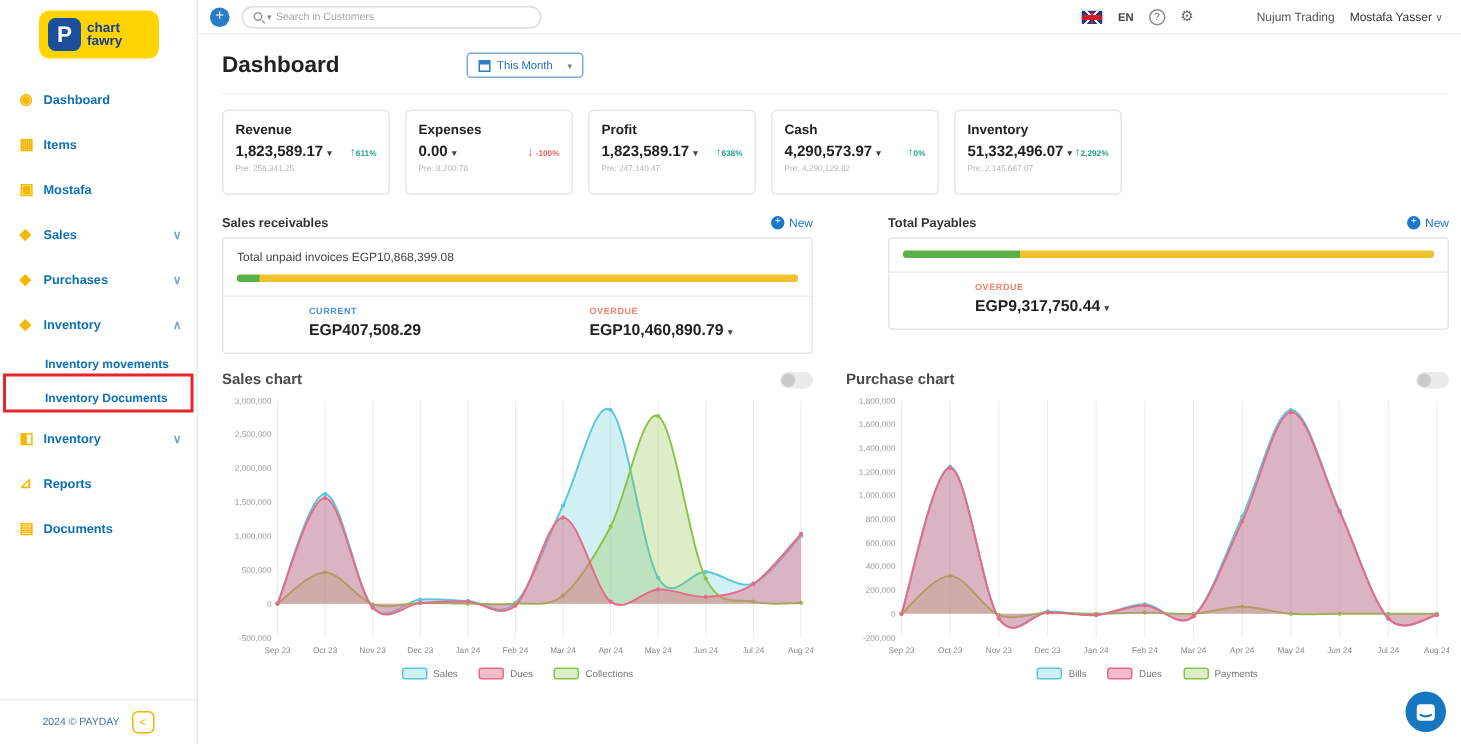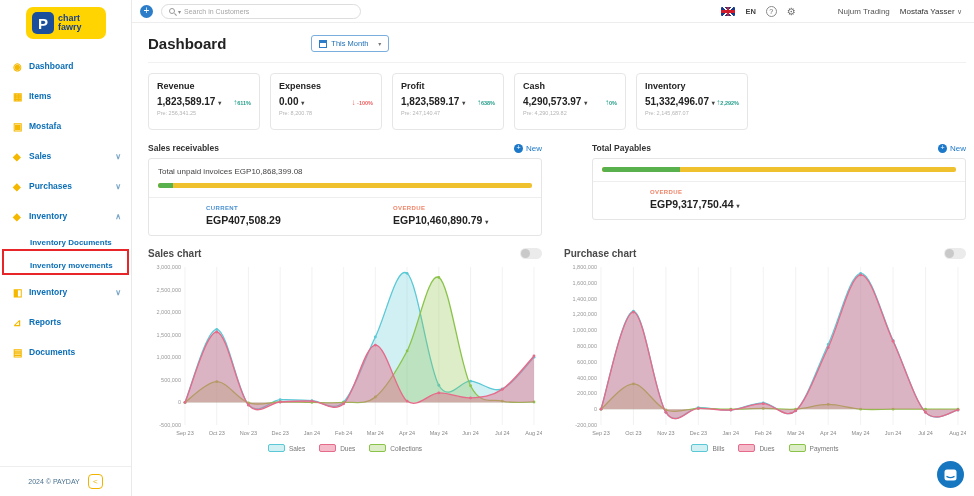--- a/index.html
+++ b/index.html
@@ -156,24 +156,24 @@
       <span class="ico">◆</span>
       <span class="lbl">Purchases</span>
       <span class="chev">∨</span>
     </div>
     <div class="nav-item">
       <span class="ico">◆</span>
       <span class="lbl">Inventory</span>
       <span class="chev">∧</span>
     </div>
     <div class="nav-sub">
+      <span>Inventory movements</span>
+    </div>
+    <div class="nav-sub">
       <span>Inventory Documents</span>
-    </div>
-    <div class="nav-sub">
-      <span>Inventory movements</span>
     </div>
     <div class="nav-item">
       <span class="ico">◧</span>
       <span class="lbl">Inventory</span>
       <span class="chev">∨</span>
     </div>
     <div class="nav-item">
       <span class="ico">⊿</span>
       <span class="lbl">Reports</span>
     </div>

